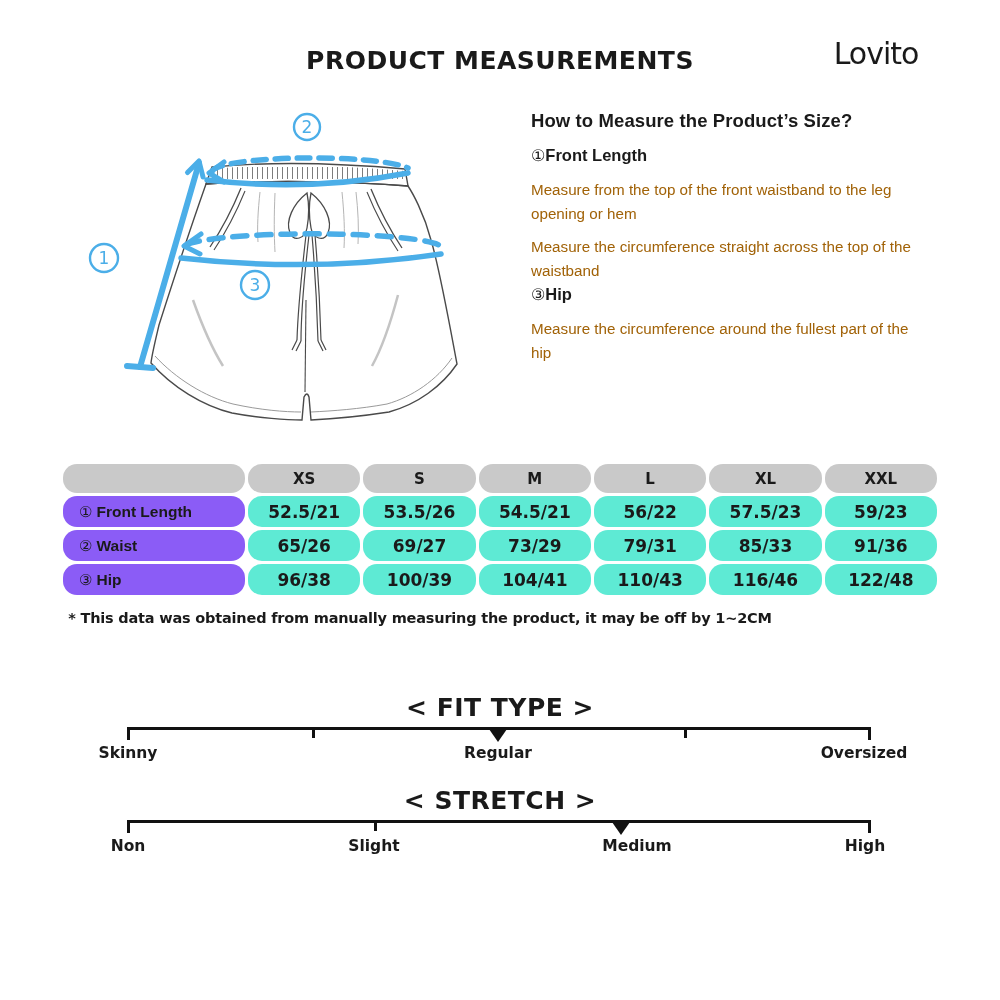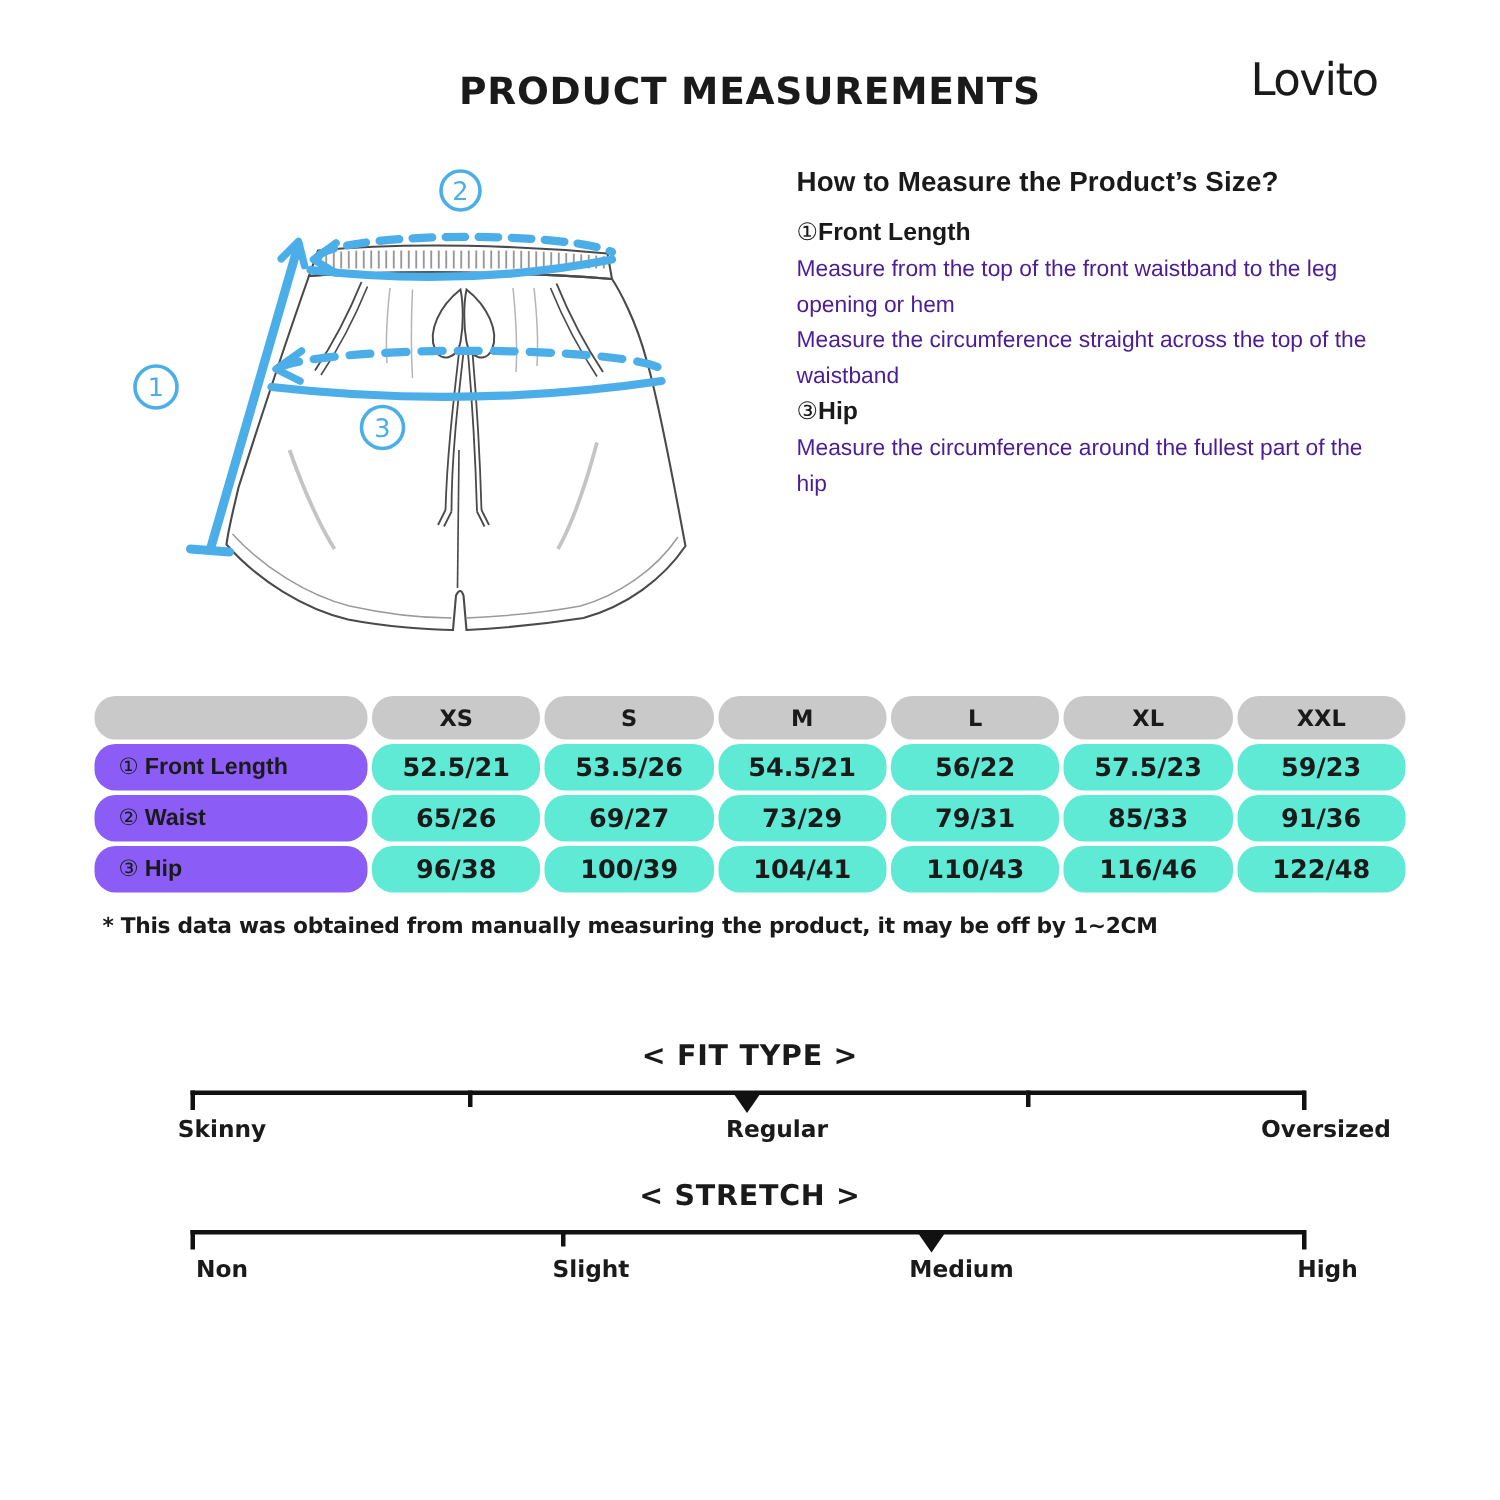--- a/index.html
+++ b/index.html
@@ -13,49 +13,49 @@
     font-family:"DejaVu Sans", sans-serif; font-weight:normal; font-size:30px; letter-spacing:-1px; }
 
   
   .diagram { position:absolute; left:60px; top:100px; width:460px; height:340px; }
 
   
   .guide { position:absolute; left:531px; top:110px; width:396px; }
   .guide-heading { font-size:18.5px; font-weight:bold; margin-bottom:11px; letter-spacing:0.1px; }
   .guide-item-heading { font-size:16.5px; font-weight:bold; line-height:24px; }
   .guide-item-heading .gnum { font-weight:normal; font-size:16px; }
-  .guide-item-desc { font-size:15.2px; color:#4c1d95; line-height:23.5px; width:384px; }
+  .guide-item-desc { font-size:15.2px; color:#a16207; line-height:23.5px; width:384px;margin-top:10px; }
 
   
   .units { position:absolute; top:439px; left:60px; width:880px; text-align:right;
     font-family:"DejaVu Sans", sans-serif; font-weight:bold; font-size:15px; }
   .size-table { position:absolute; top:461px; left:60px; width:880px;
     border-collapse:separate; border-spacing:3px; table-layout:fixed; }
   .size-table th, .size-table td { font-family:"DejaVu Sans", sans-serif; text-align:center; vertical-align:middle;border-radius:14px; }
   .size-table thead th { background:#c9c9c9; height:29px; font-size:15px; font-weight:bold; }
   .size-table td.rowlabel { background:#8b5cf6; text-align:left; padding-left:16px;
     font-family:"Liberation Sans", sans-serif; font-weight:bold; font-size:15.5px; }
   .size-table td.rowlabel .rnum { font-weight:normal; font-size:15px; margin-right:4px; }
   .size-table td.val { background:#5eead4; height:31px; font-weight:bold; font-size:17px; }
 
   .footnote { position:absolute; top:610px; left:0; width:840px; text-align:center;
     font-family:"DejaVu Sans", sans-serif; font-weight:bold; font-size:14.5px; letter-spacing:-0.2px; }
 
   
   .scale { position:absolute; left:0; width:1000px; height:78px; }
   .scale-title { position:absolute; top:0; left:0; width:1000px; text-align:center;
-    font-family:"DejaVu Sans", sans-serif; font-weight:bold; font-size:19px; letter-spacing:0.5px; }
+    font-family:"DejaVu Sans", sans-serif; font-weight:bold; font-size:25px; letter-spacing:0.5px; }
   .scale-line { position:absolute; top:34px; left:127px; width:743px; height:2.5px; background:#111; }
   .tick { position:absolute; width:2.5px; background:#111; top:34px; }
   .tick.end { height:13px; }
   .tick.mid { height:11px; }
   .marker { position:absolute; top:36px; width:0; height:0; transform:translateX(-50%);
     border-left:9px solid transparent; border-right:9px solid transparent; border-top:13px solid #111; }
   .scale-label { position:absolute; top:51px; transform:translateX(-50%); white-space:nowrap;
-    font-family:"DejaVu Sans", sans-serif; font-weight:bold; font-size:15.5px;margin-left:20px; }
+    font-family:"DejaVu Sans", sans-serif; font-weight:bold; font-size:15.5px; }
 </style>
 </head>
 <body>
 
 <div id="stage">
 
   <div class="page-title">PRODUCT MEASUREMENTS</div>
   <div class="brand">Lovito</div>
 
   <svg class="diagram" viewBox="0 0 460 340">
@@ -228,17 +228,17 @@
 
   <div class="scale" style="top:786px;">
     <div class="scale-title">&lt; STRETCH &gt;</div>
     <div class="scale-line"></div>
     <div class="tick end" style="left:127px"></div>
     <div class="tick mid" style="left:374px"></div>
     <div class="tick end" style="left:868px"></div>
     <div class="marker" style="left:621px"></div>
     <span class="scale-label" style="left:128px">Non</span>
     <span class="scale-label" style="left:374px">Slight</span>
-    <span class="scale-label" style="left:621px">Medium</span>
+    <span class="scale-label" style="left:637px">Medium</span>
     <span class="scale-label" style="left:865px">High</span>
   </div>
 
 </div>
 
 </body></html>

